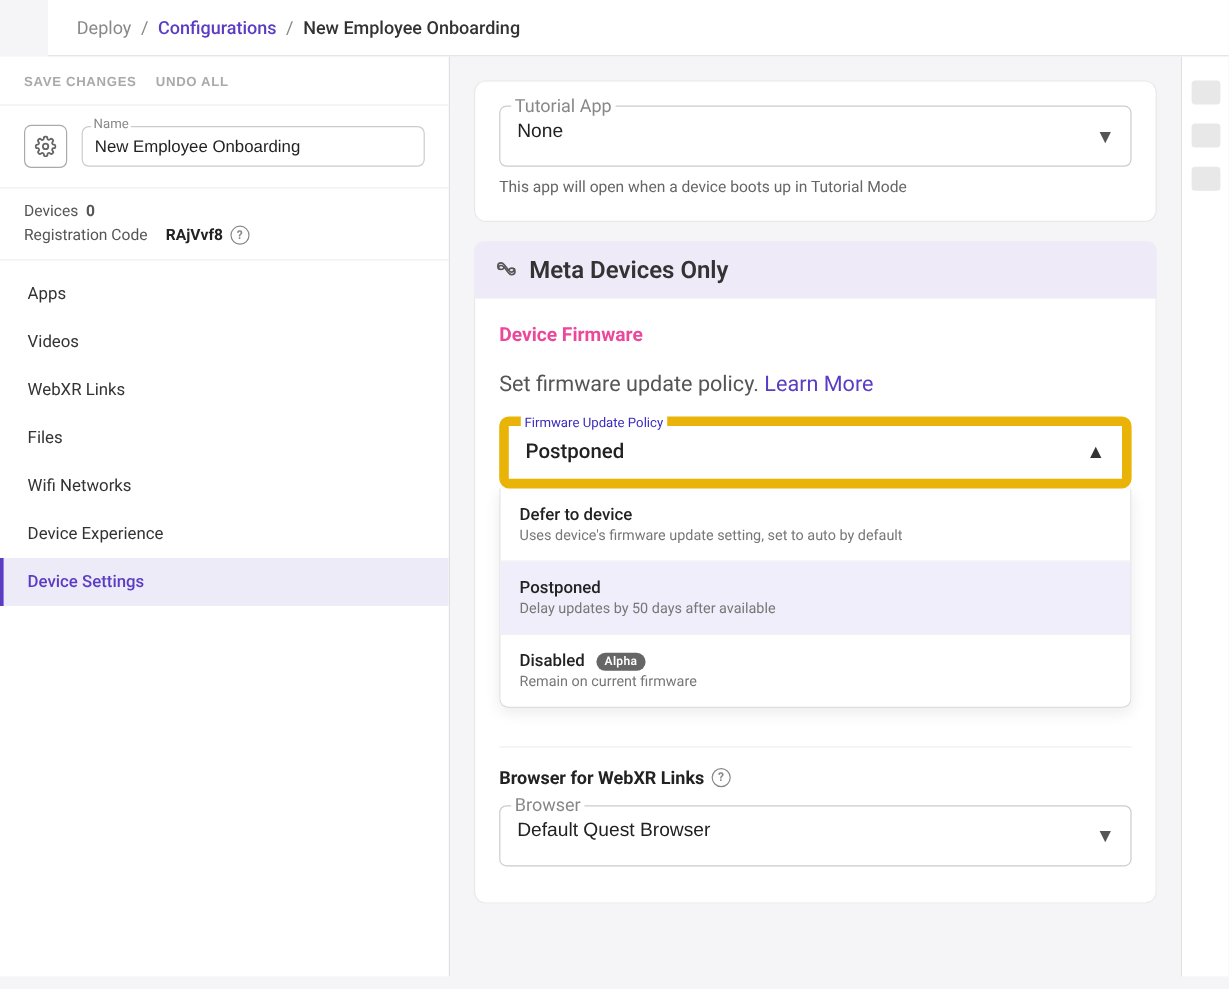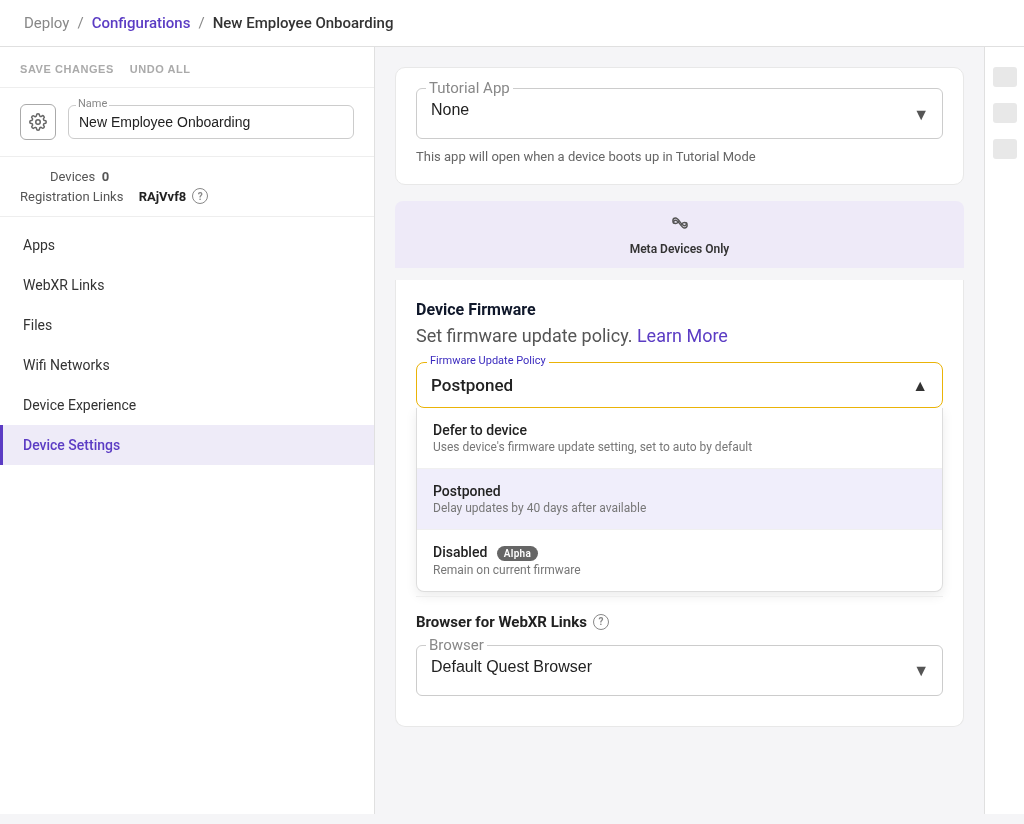--- a/index.html
+++ b/index.html
@@ -12,20 +12,21 @@
 
     
     .breadcrumb-bar {
       background: #fff;
       padding: 14px 24px;
       border-bottom: 1px solid #e0e0e0;
       display: flex;
       align-items: center;
       gap: 8px;
       font-size: 15px;
+      margin-left: 40px;
     }
     .breadcrumb-inactive {
       color: #888;
     }
     .breadcrumb-sep {
       color: #888;
     }
     .breadcrumb-active {
       color: #5b3cc4;
       font-weight: 500;
@@ -115,21 +116,20 @@
     }
 
     .sidebar-meta {
       padding: 12px 20px;
       font-size: 13px;
       color: #555;
       border-bottom: 1px solid #eee;
     }
     .sidebar-meta .devices-line {
       margin-bottom: 4px;
-      margin-left: 30px;
     }
     .sidebar-meta .reg-line {
       display: flex;
       align-items: center;
       gap: 6px;
     }
     .sidebar-meta .reg-code {
       font-weight: 700;
       color: #222;
     }
@@ -249,57 +249,56 @@
     
     .meta-section-header {
       display: flex;
       align-items: center;
       gap: 8px;
       background: #eeeaf8;
       border-radius: 8px 8px 0 0;
       padding: 12px 16px;
       font-weight: 600;
       color: #333;
-      font-size: 12px;
-      margin-bottom: 12px;
-      flex-direction: column;
+      font-size: 20px;
+      margin-bottom: 0;
     }
     .meta-logo {
       font-size: 18px;
       color: #555;
     }
 
     .meta-content {
       background: #fff;
       border: 1px solid #e8e8e8;
       border-top: none;
       border-radius: 0 0 10px 10px;
       padding: 20px;
     }
 
     .firmware-title {
       font-size: 16px;
       font-weight: 700;
-      color: #0f172a;
-      margin-bottom: 6px;
+      color: #ec4899;
+      margin-bottom: 22px;
     }
     .firmware-desc {
       font-size: 18px;
       color: #555;
       margin-bottom: 16px;
     }
     .firmware-desc a {
       color: #5b3cc4;
       text-decoration: none;
     }
 
     
     .firmware-dropdown-wrap {
       position: relative;
-      border: 1px solid #eab308;
+      border: 8px solid #eab308;
       border-radius: 8px;
       background: #fff;
     }
     .firmware-dropdown-label {
       font-size: 11px;
       color: #3b2bbf;
       position: absolute;
       top: -9px;
       left: 10px;
       background: #fff;
@@ -360,21 +359,21 @@
       font-weight: 600;
       padding: 2px 7px;
       border-radius: 10px;
       margin-left: 6px;
       vertical-align: middle;
       letter-spacing: 0.03em;
     }
 
     
     .browser-section {
-      margin-top: 4px;
+      margin-top: 32px;
       padding-top: 16px;
       border-top: 1px solid #eee;
     }
     .browser-title {
       font-size: 15px;
       font-weight: 700;
       color: #222;
       display: flex;
       align-items: center;
       gap: 6px;
@@ -433,28 +432,29 @@
         <input class="sidebar-name-input" type="text" value="New Employee Onboarding" style="">
       </div>
     </div>
 
     <div class="sidebar-meta">
       <div class="devices-line">
         <span>Devices</span>
         &nbsp;<strong>0</strong>
       </div>
       <div class="reg-line">
-        <span>Registration Links</span>
+        <span>Registration Code</span>
         &nbsp;<span class="reg-code">RAjVvf8</span>
         <span class="help-icon">?</span>
       </div>
     </div>
 
     <nav class="sidebar-nav">
       <div class="sidebar-nav-item">Apps</div>
+      <div class="sidebar-nav-item">Videos</div>
       <div class="sidebar-nav-item">WebXR Links</div>
       <div class="sidebar-nav-item">Files</div>
       <div class="sidebar-nav-item">Wifi Networks</div>
       <div class="sidebar-nav-item">Device Experience</div>
       <div class="sidebar-nav-item active">Device Settings</div>
     </nav>
 
 
   </div>
 
@@ -502,21 +502,21 @@
             </div>
           </div>
 
           <div class="firmware-options">
             <div class="firmware-option">
               <div class="firmware-option-title">Defer to device</div>
               <div class="firmware-option-desc">Uses device's firmware update setting, set to auto by default</div>
             </div>
             <div class="firmware-option selected">
               <div class="firmware-option-title">Postponed</div>
-              <div class="firmware-option-desc">Delay updates by 40 days after available</div>
+              <div class="firmware-option-desc">Delay updates by 50 days after available</div>
             </div>
             <div class="firmware-option">
               <div class="firmware-option-title">
                 Disabled
                 <span class="alpha-badge">Alpha</span>
               </div>
               <div class="firmware-option-desc">Remain on current firmware</div>
             </div>
           </div>
         </div>

